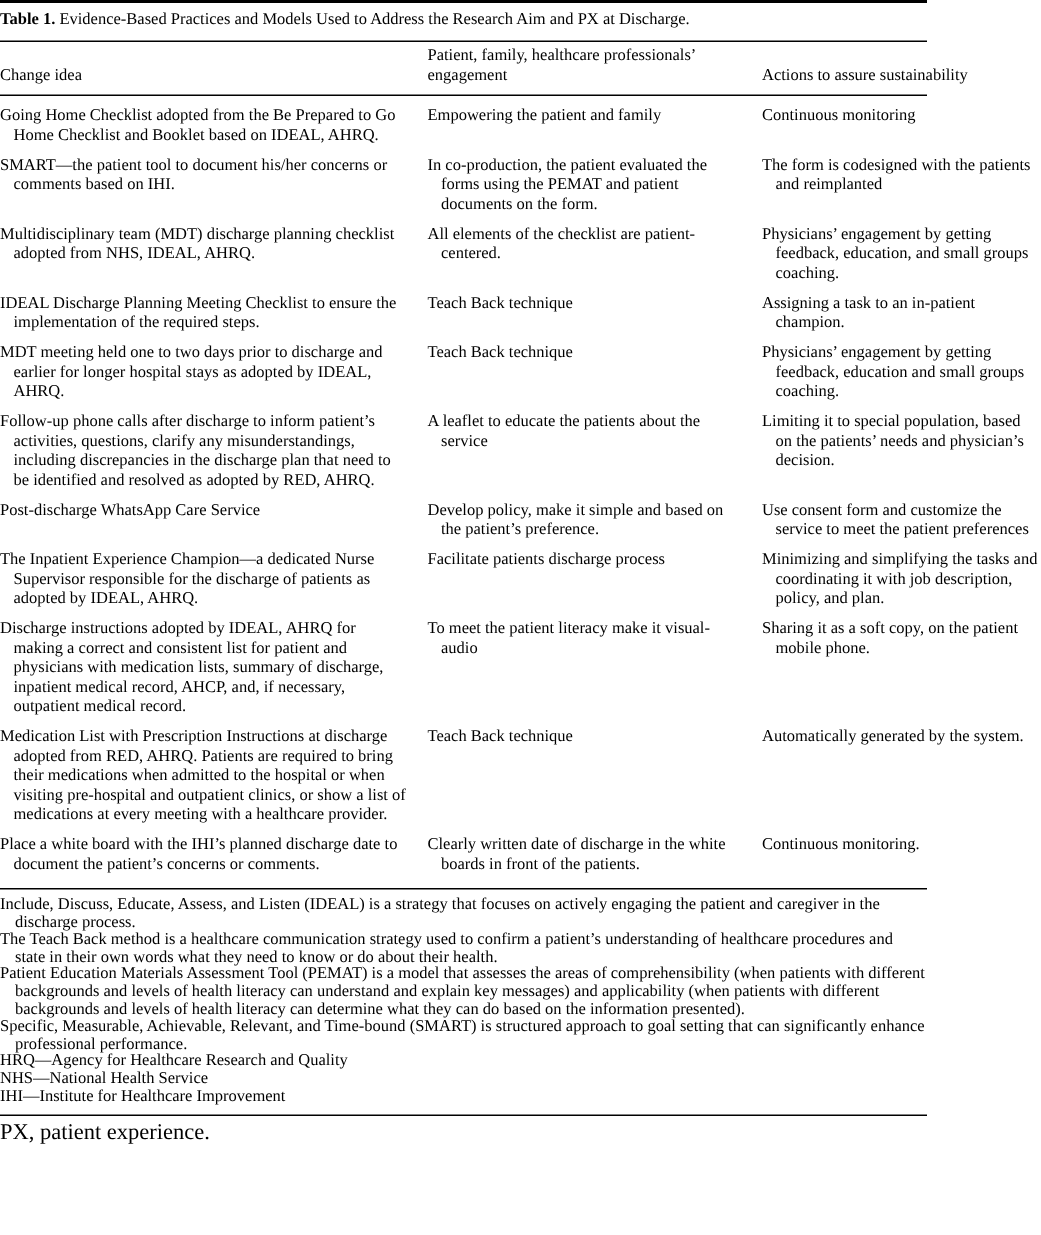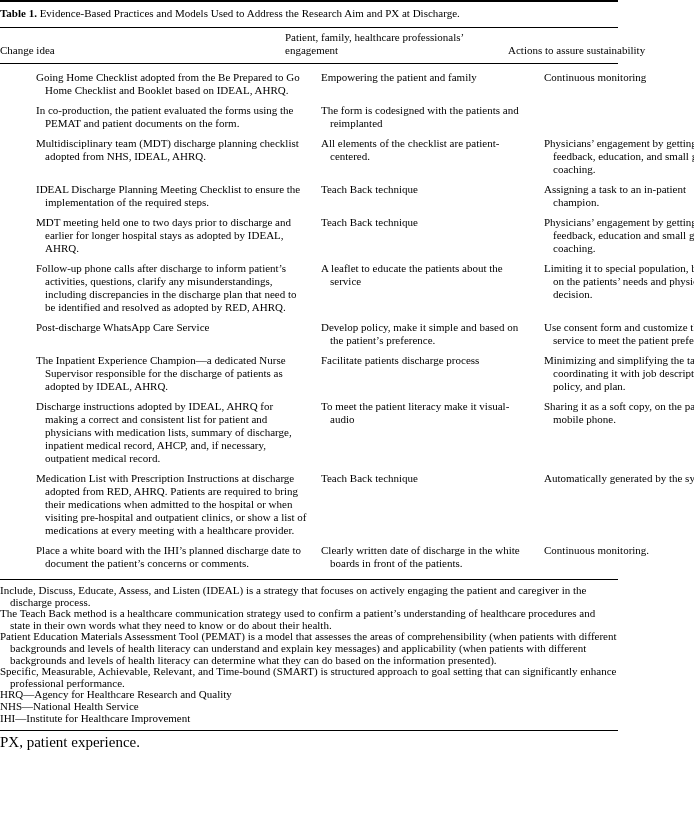--- a/index.html
+++ b/index.html
@@ -22,21 +22,21 @@
   .tgrid {
     display: grid;
     grid-template-columns: 285px 223px 186px;
   }
   .cell { padding-right: 14px; line-height: 13px; }
   .cell:last-child { padding-right: 0; }
 
   .header { align-items: end; padding: 3px 0 6px 0; }
   .header .cell { text-indent: 0; }
 
-  .tbody { padding-bottom: 9px; margin-left: 36px; }
+  .tbody { padding-bottom: 9px; }
   .body-row { padding-top: 7px; }
   .body-row .cell {
     padding-left: 9px;
     text-indent: -9px;
   }
   .body-row .cell:last-child { padding-right: 2px; }
 
   .footnotes { padding: 5px 0 6px 0; }
   .footnotes p {
     font-size: 11px;
@@ -75,20 +75,21 @@
 
   <div class="tbody">
 
     <div class="tgrid body-row">
       <div class="cell">Going Home Checklist adopted from the Be Prepared to Go Home Checklist and Booklet based on IDEAL, AHRQ.</div>
       <div class="cell">Empowering the patient and family</div>
       <div class="cell">Continuous monitoring</div>
     </div>
 
     <div class="tgrid body-row">
+      <div class="cell">SMART—the patient tool to document his/her concerns or comments based on IHI.</div>
       <div class="cell">In co-production, the patient evaluated the forms using the PEMAT and patient documents on the form.</div>
       <div class="cell">The form is codesigned with the patients and reimplanted</div>
     </div>
 
     <div class="tgrid body-row">
       <div class="cell">Multidisciplinary team (MDT) discharge planning checklist adopted from NHS, IDEAL, AHRQ.</div>
       <div class="cell">All elements of the checklist are patient-centered.</div>
       <div class="cell">Physicians’ engagement by getting feedback, education, and small groups coaching.</div>
     </div>
 

